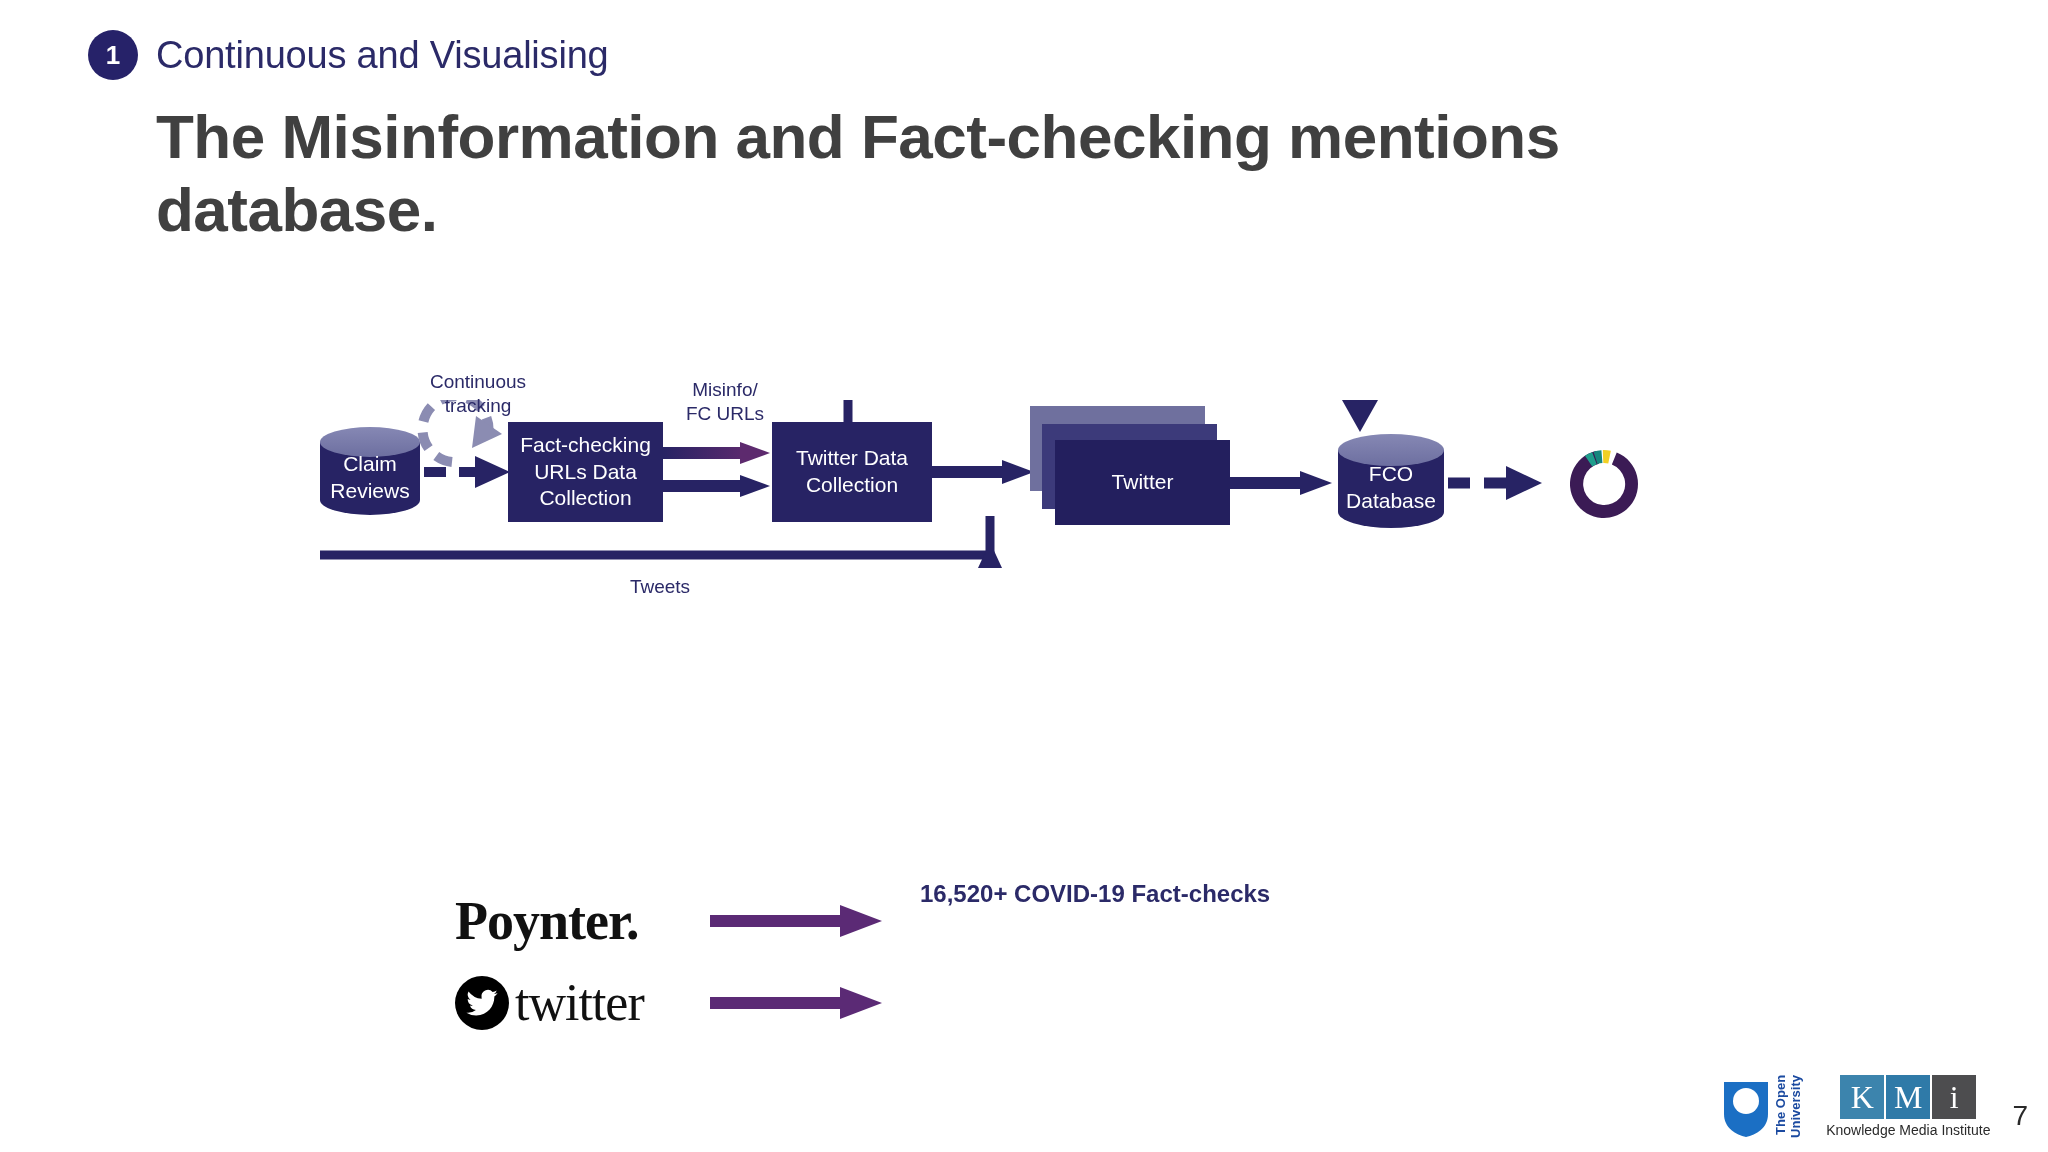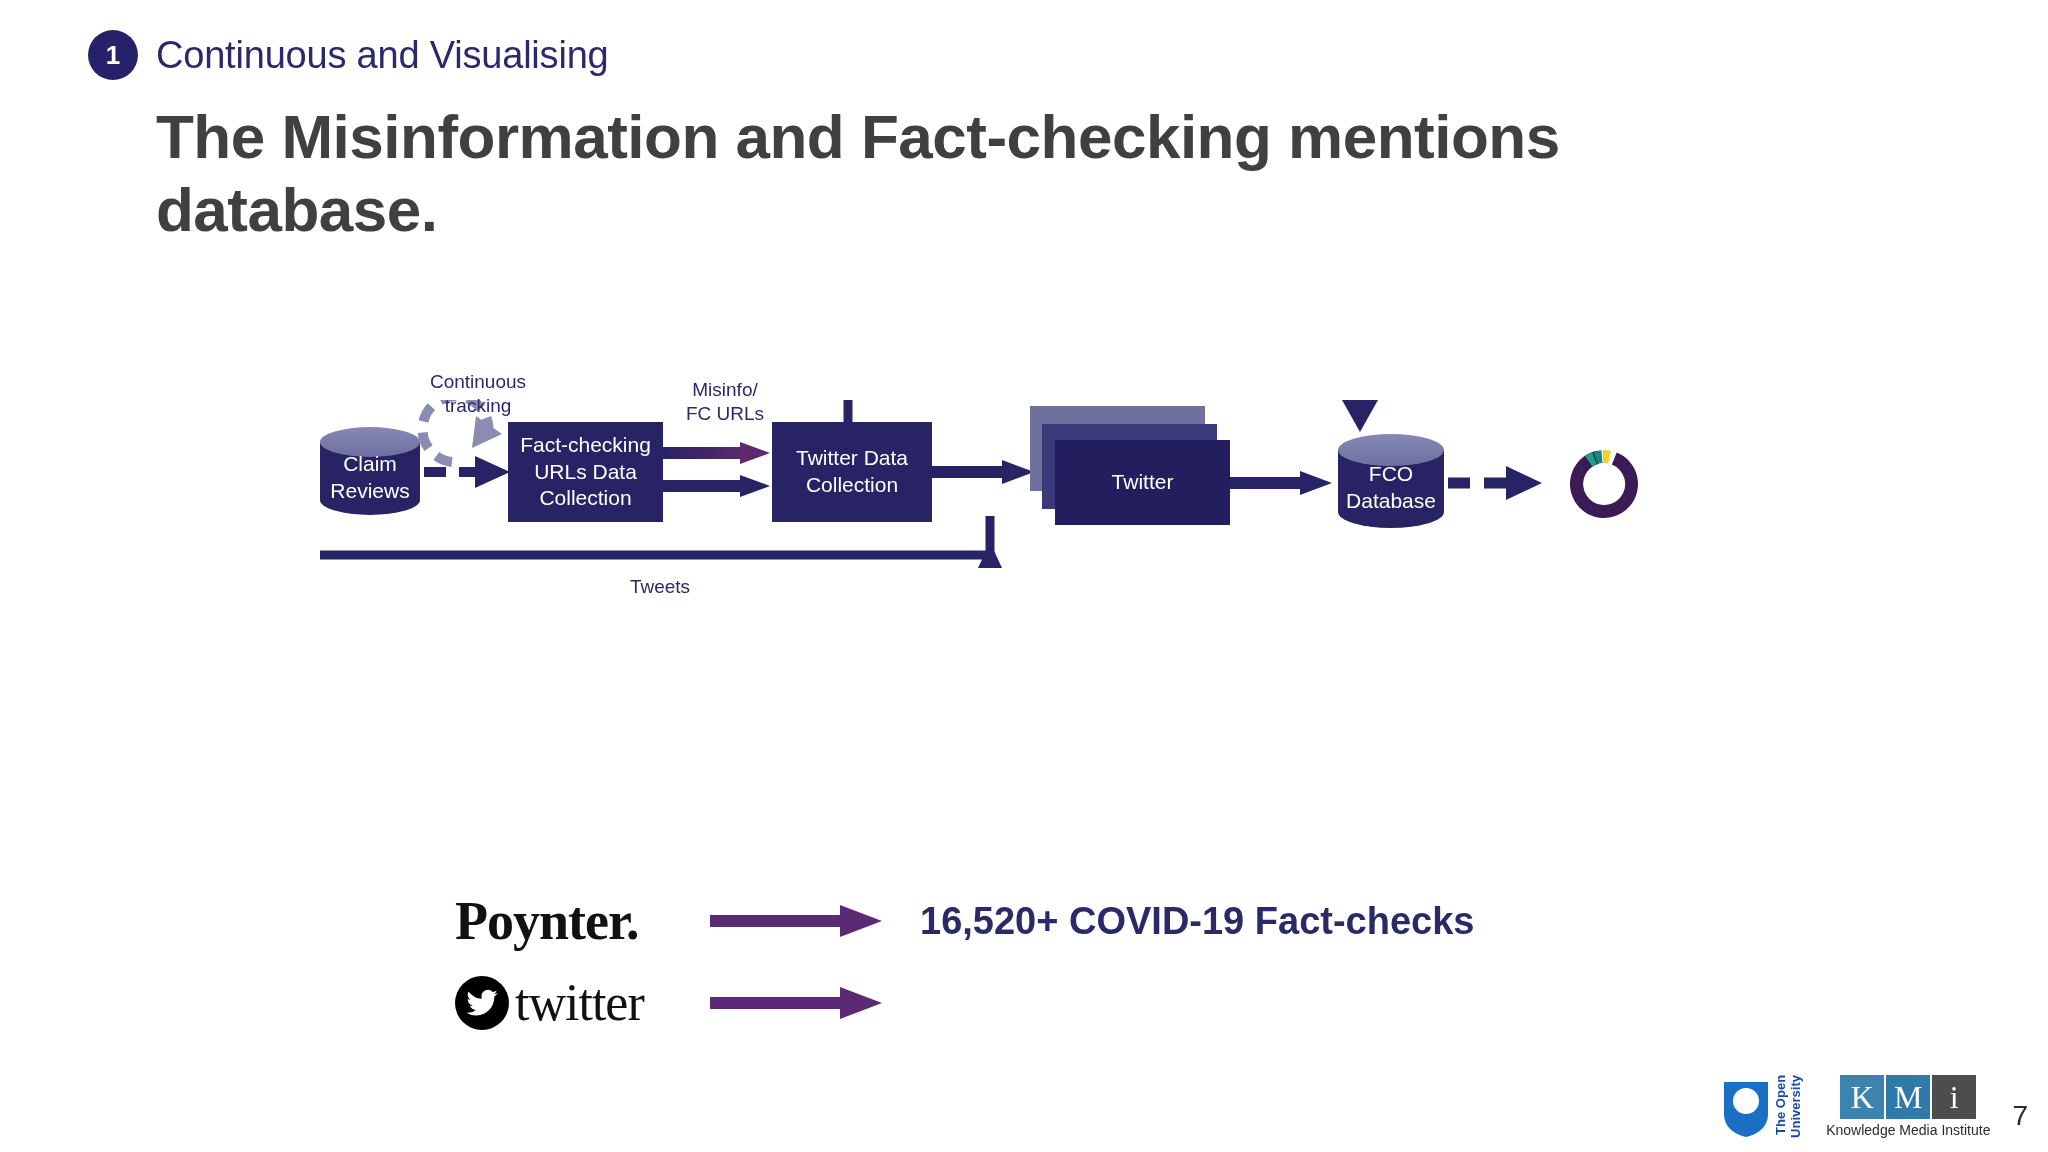--- a/index.html
+++ b/index.html
@@ -71,21 +71,21 @@
     pointer-events: none;
   }
 
   
   .stats {
     position: absolute;
     left: 455px; top: 880px;
     width: 1250px;
   }
   .stat-row {
-    display: flex; align-items: center;
+    display: flex; 
     height: 82px;
   }
   .stat-logo {
     width: 255px; height: 82px;
     display: flex; align-items: center;
     flex: 0 0 255px;
   }
   .poynter-word {
     font-family: "Liberation Serif", serif;
     font-size: 54px;
@@ -102,21 +102,21 @@
   }
   .twitter-word {
     font-family: "Liberation Serif", serif;
     font-size: 52px;
     color: #111111;
     letter-spacing: -1px;
     line-height: 1;
   }
   .stat-arrow { flex: 0 0 210px; display: flex; align-items: center; }
   .stat-value {
-    font-size: 38px;
+    font-size: 24px;
     font-weight: 600;
     color: #2b2a68;
     white-space: nowrap;
   }
   .stat-row.row-2 .stat-value { padding-left: 14px; }
 
   
   .footer {
     position: absolute;
     right: 20px; bottom: 14px;

